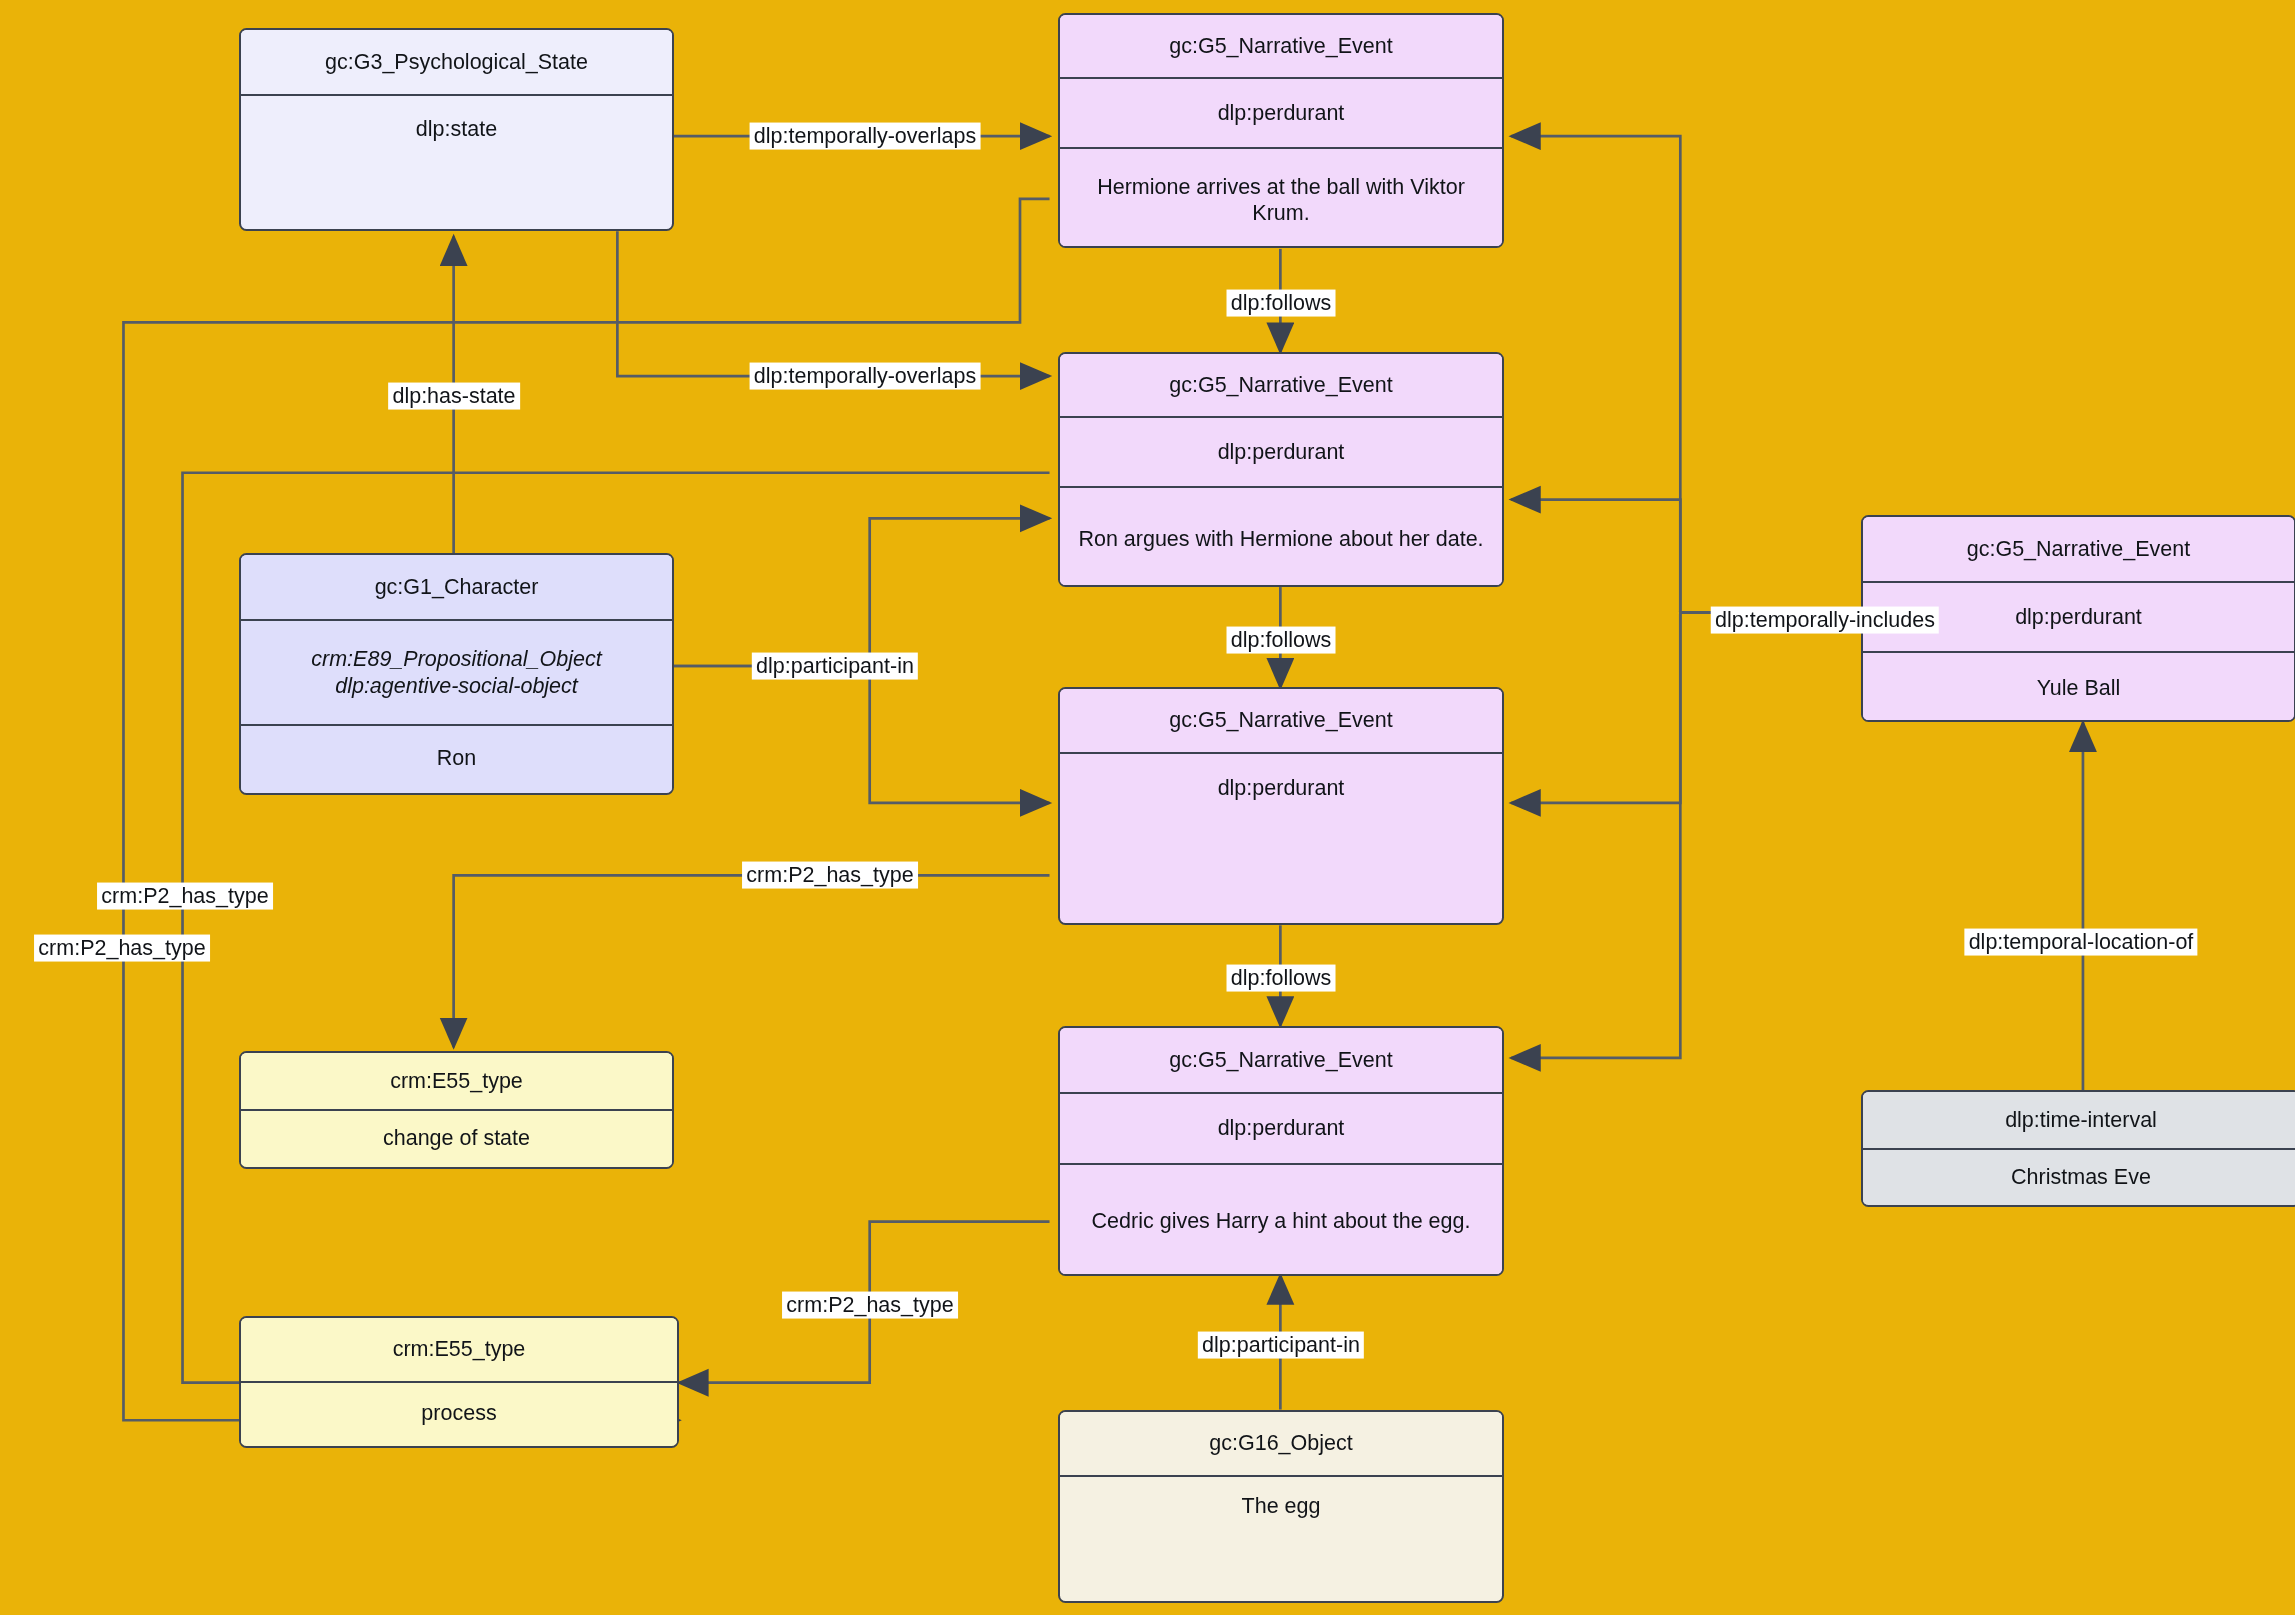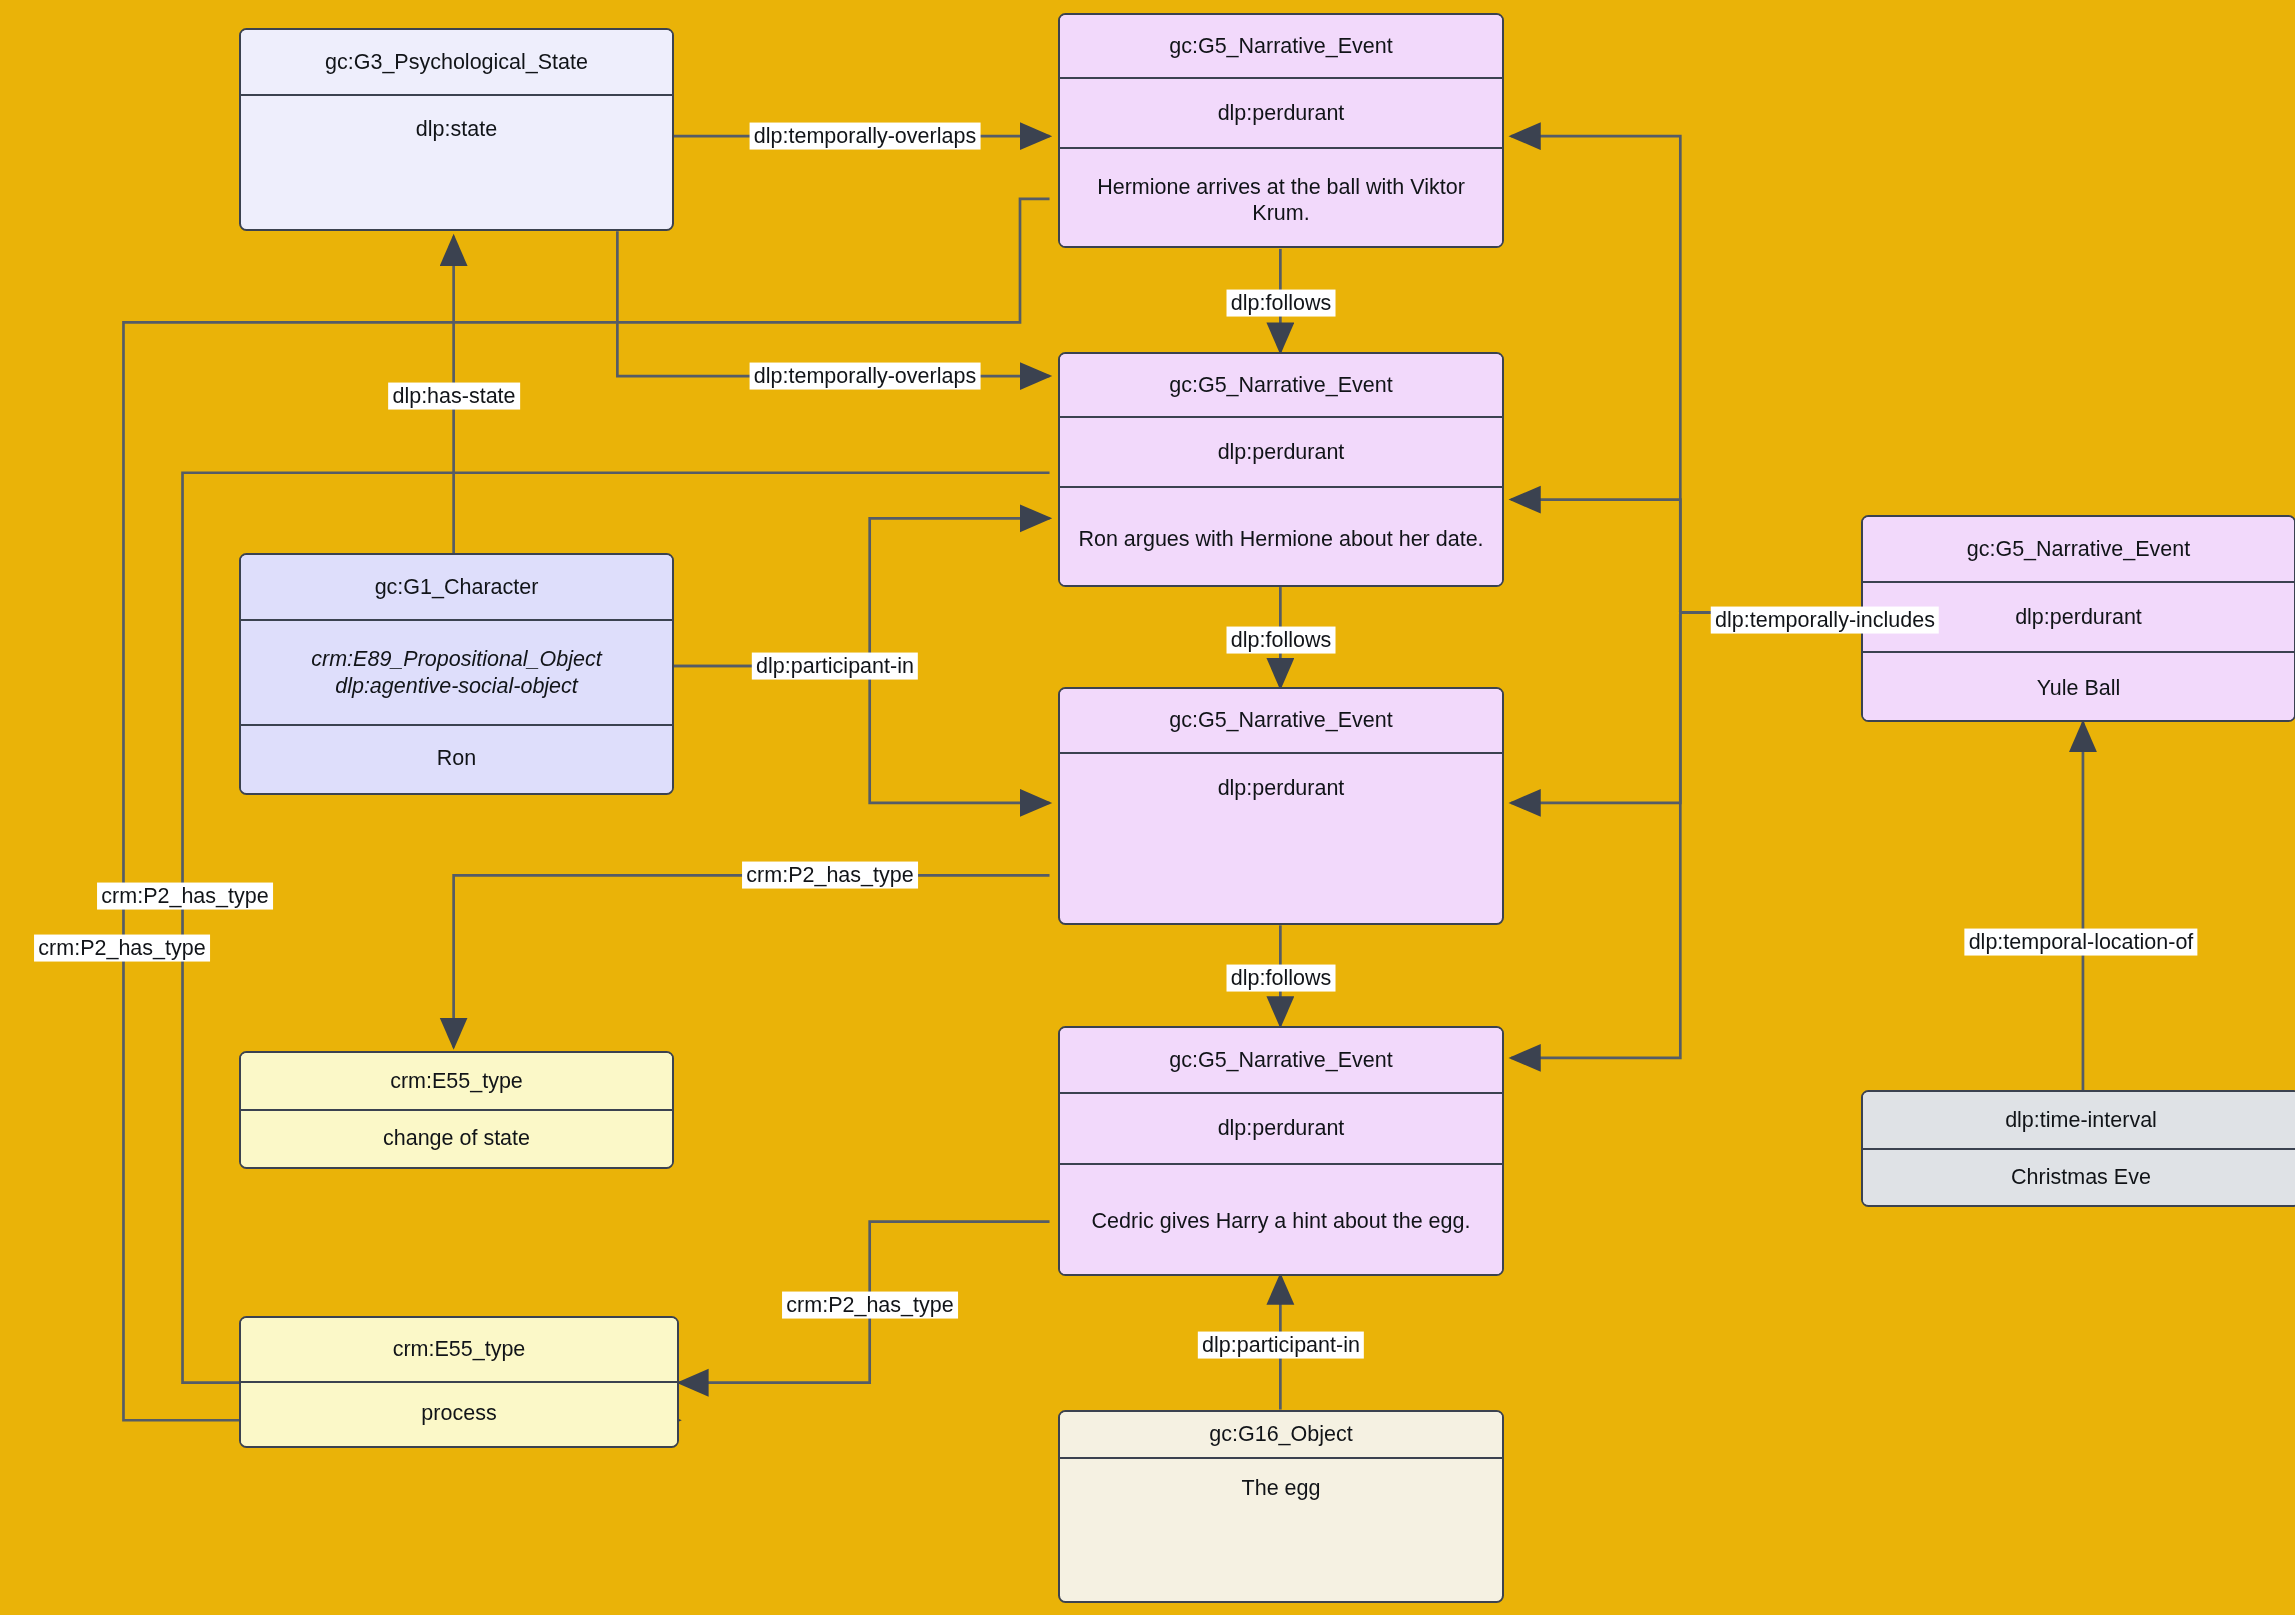--- a/index.html
+++ b/index.html
@@ -155,21 +155,21 @@
     <div class="cell" style="height:56px;">crm:E55_type</div>
     <div class="cell" style="height:56px;">change of state</div>
   </div>
 
   <div class="node yellow" style="left:239px; top:1316px; width:440px; height:132px;">
     <div class="cell" style="height:63px;">crm:E55_type</div>
     <div class="cell" style="height:63px;">process</div>
   </div>
 
   <div class="node beige" style="left:1058px; top:1410px; width:446px; height:193px;">
-    <div class="cell" style="height:45px;">gc:G16_Object</div>
+    <div class="cell" style="height:63px;">gc:G16_Object</div>
     <div class="cell" style="height:60px;">The egg</div>
   </div>
 
   <div class="node grey" style="left:1861px; top:1090px; width:440px; height:117px;">
     <div class="cell" style="height:56px;">dlp:time-interval</div>
     <div class="cell" style="height:56px;">Christmas Eve</div>
   </div>
 
   <div class="edge-label" style="left:865px; top:136px;">dlp:temporally-overlaps</div>
 

